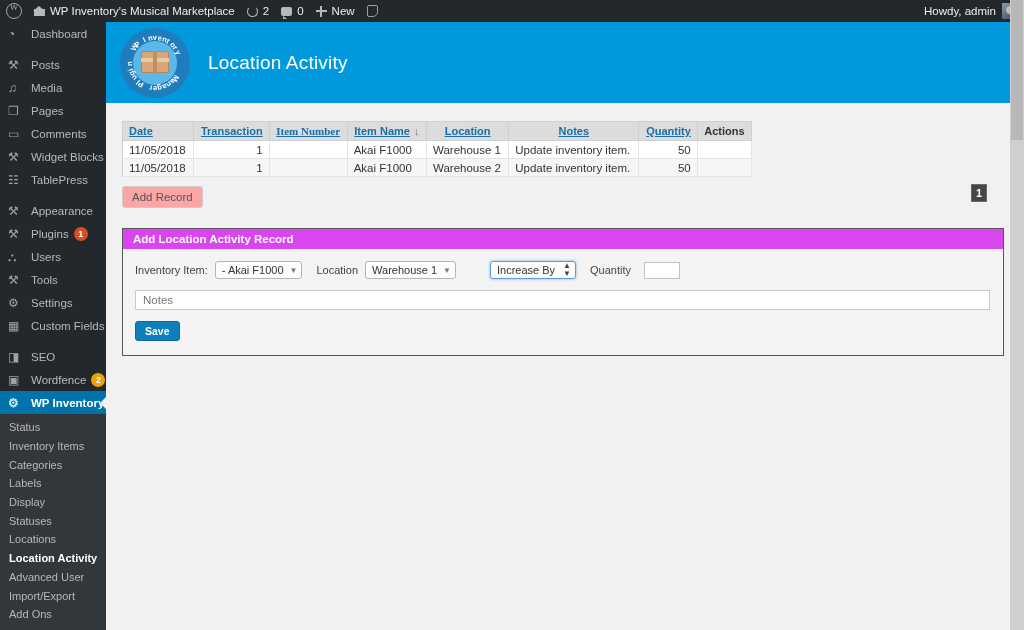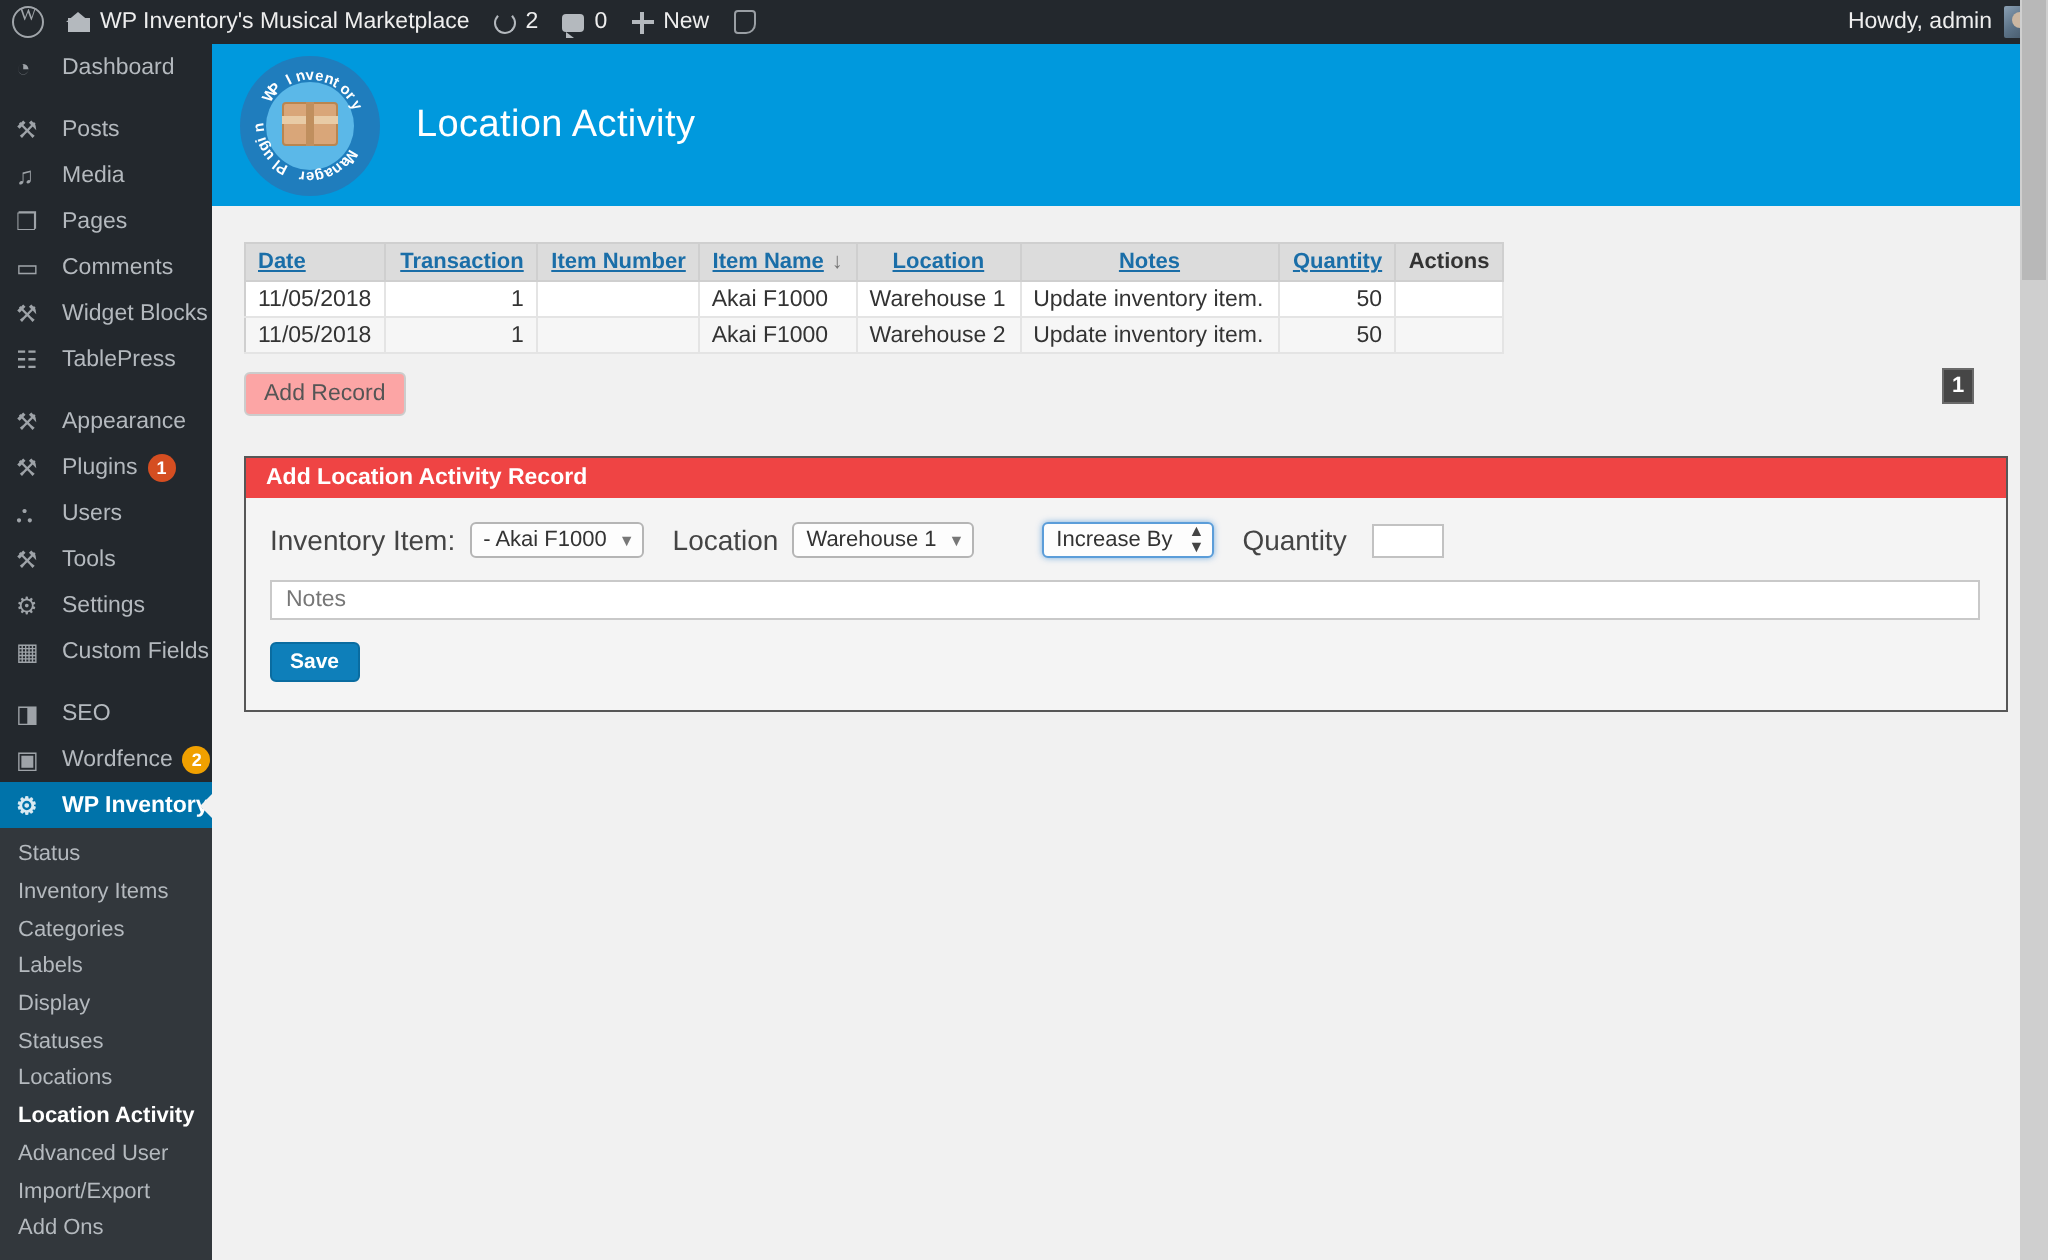--- a/index.html
+++ b/index.html
@@ -159,26 +159,26 @@
     display:flex; align-items:center; justify-content:center;
     font-size:11px; font-weight:bold; border:1px solid #6a6a6a;
   }
 
   
   .panel {
     margin-top:20px; width:882px; background:#f4f4f4;
     border:1px solid #575757;
   }
   .panel-head {
-    height:20px; background:#ef4444; color:#fff; font-weight:bold;
+    height:20px; background:#d946ef; color:#fff; font-weight:bold;
     font-size:11.5px; display:flex; align-items:center; padding-left:10px;
   }
   .panel-body { padding:12px 12px 14px 12px; }
   .form-row { display:flex; align-items:center; }
-  .flabel { font-size:14px; color:#444; margin-right:7px; white-space:nowrap; }
+  .flabel { font-size:11px; color:#444; margin-right:7px; white-space:nowrap; }
   .sel {
     height:18px; background:#fdfdfd; border:1px solid #b5b5b5; border-radius:3px;
     display:inline-flex; align-items:center; padding:0 4px 0 6px;
     font-size:11px; color:#333; margin-right:14px; white-space:nowrap;
   }
   .sel .caret { margin-left:6px; color:#777; font-size:8px; }
   .sel.focused { border:1px solid #5b9dd9; box-shadow:0 0 3px rgba(91,157,217,.8);margin-left:20px; }
   .sel.focused .updown { margin-left:8px; color:#444; font-size:8px; line-height:8px;
                          display:flex; flex-direction:column; }
   .qty-input {
@@ -358,21 +358,21 @@
     <div class="banner-title">Location Activity</div>
   </div>
 
   <div class="body-pad">
 
     <table class="activity">
       <thead>
         <tr id="thead-row">
             <th style="text-align: left;"><span class="thlink">Date</span></th>
             <th style="text-align: right;"><span class="thlink">Transaction</span></th>
-            <th style="text-align: right;"><span class="thlink">Item Number</span></th>
+            <th style="text-align: center; font-family: Liberation Serif, serif;"><span class="thlink">Item Number</span></th>
             <th style="text-align: center;"><span class="thlink">Item Name</span><span class="sortarrow">↓</span></th>
             <th style="text-align: center;"><span class="thlink">Location</span></th>
             <th style="text-align: center;"><span class="thlink">Notes</span></th>
             <th style="text-align: right;"><span class="thlink">Quantity</span></th>
             <th class="plain" style="">Actions</th>
           </tr>
       </thead>
       <tbody id="tbody">
           <tr>
             <td style="text-align: left;">11/05/2018</td>

